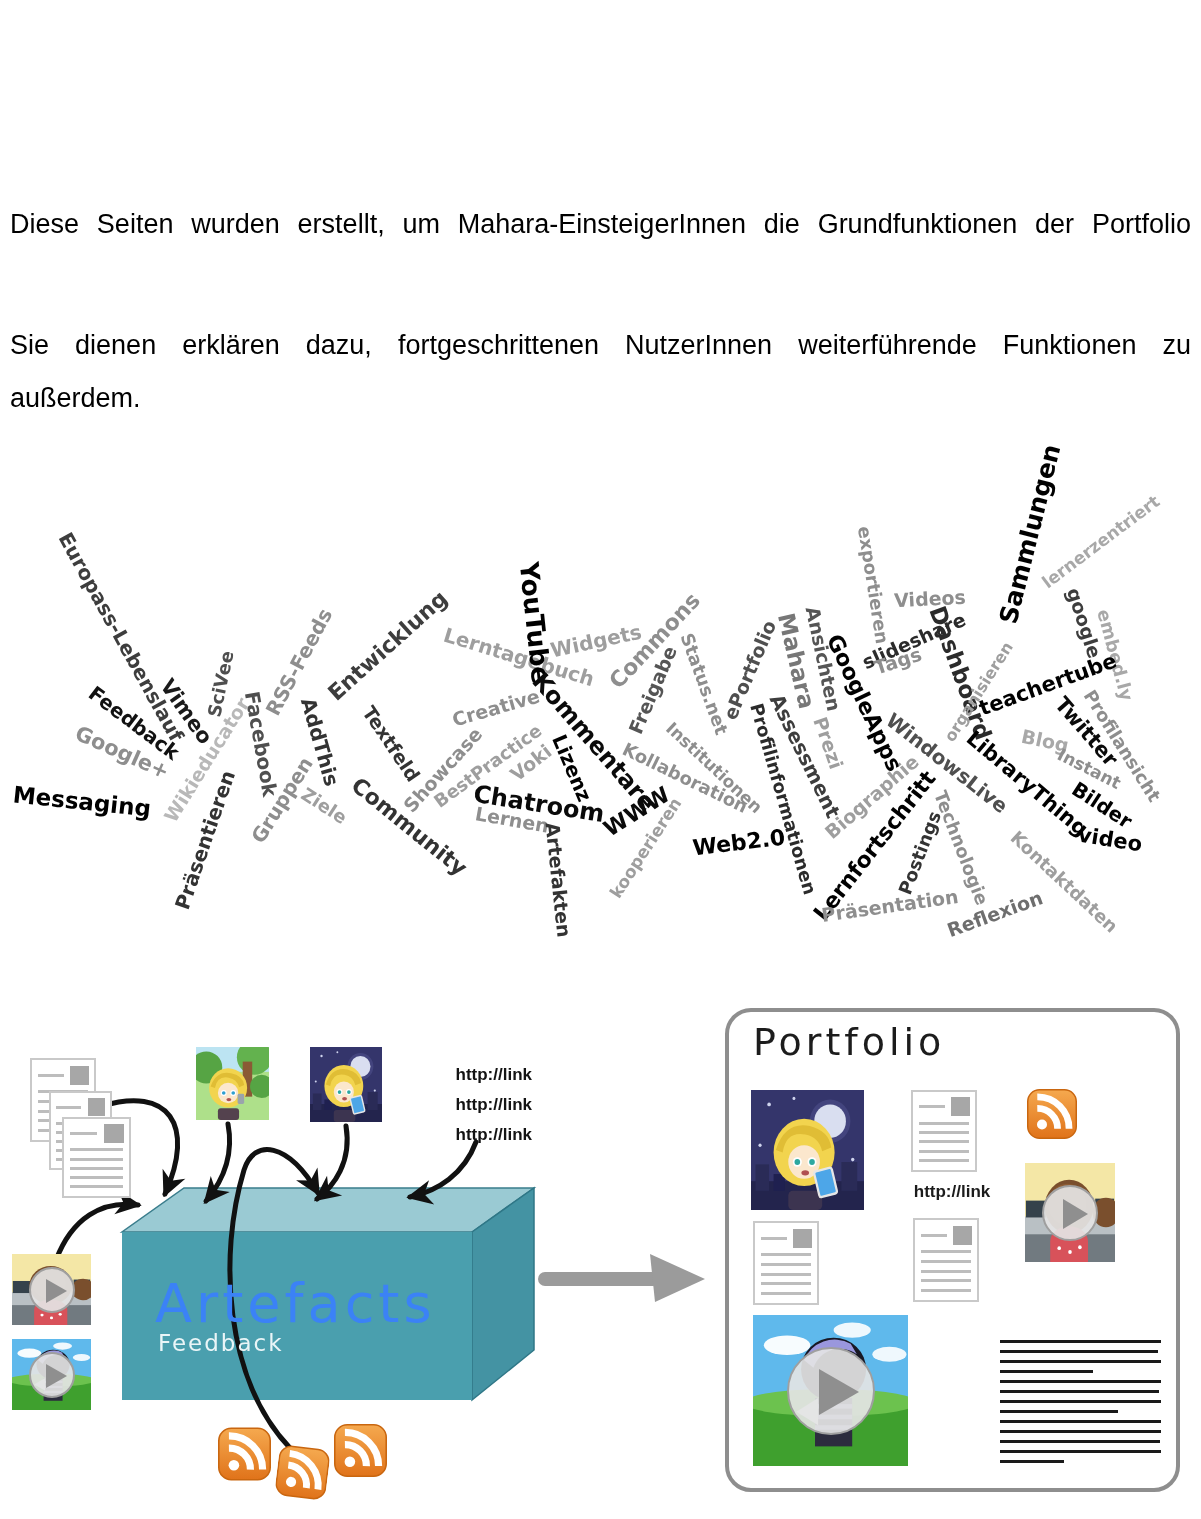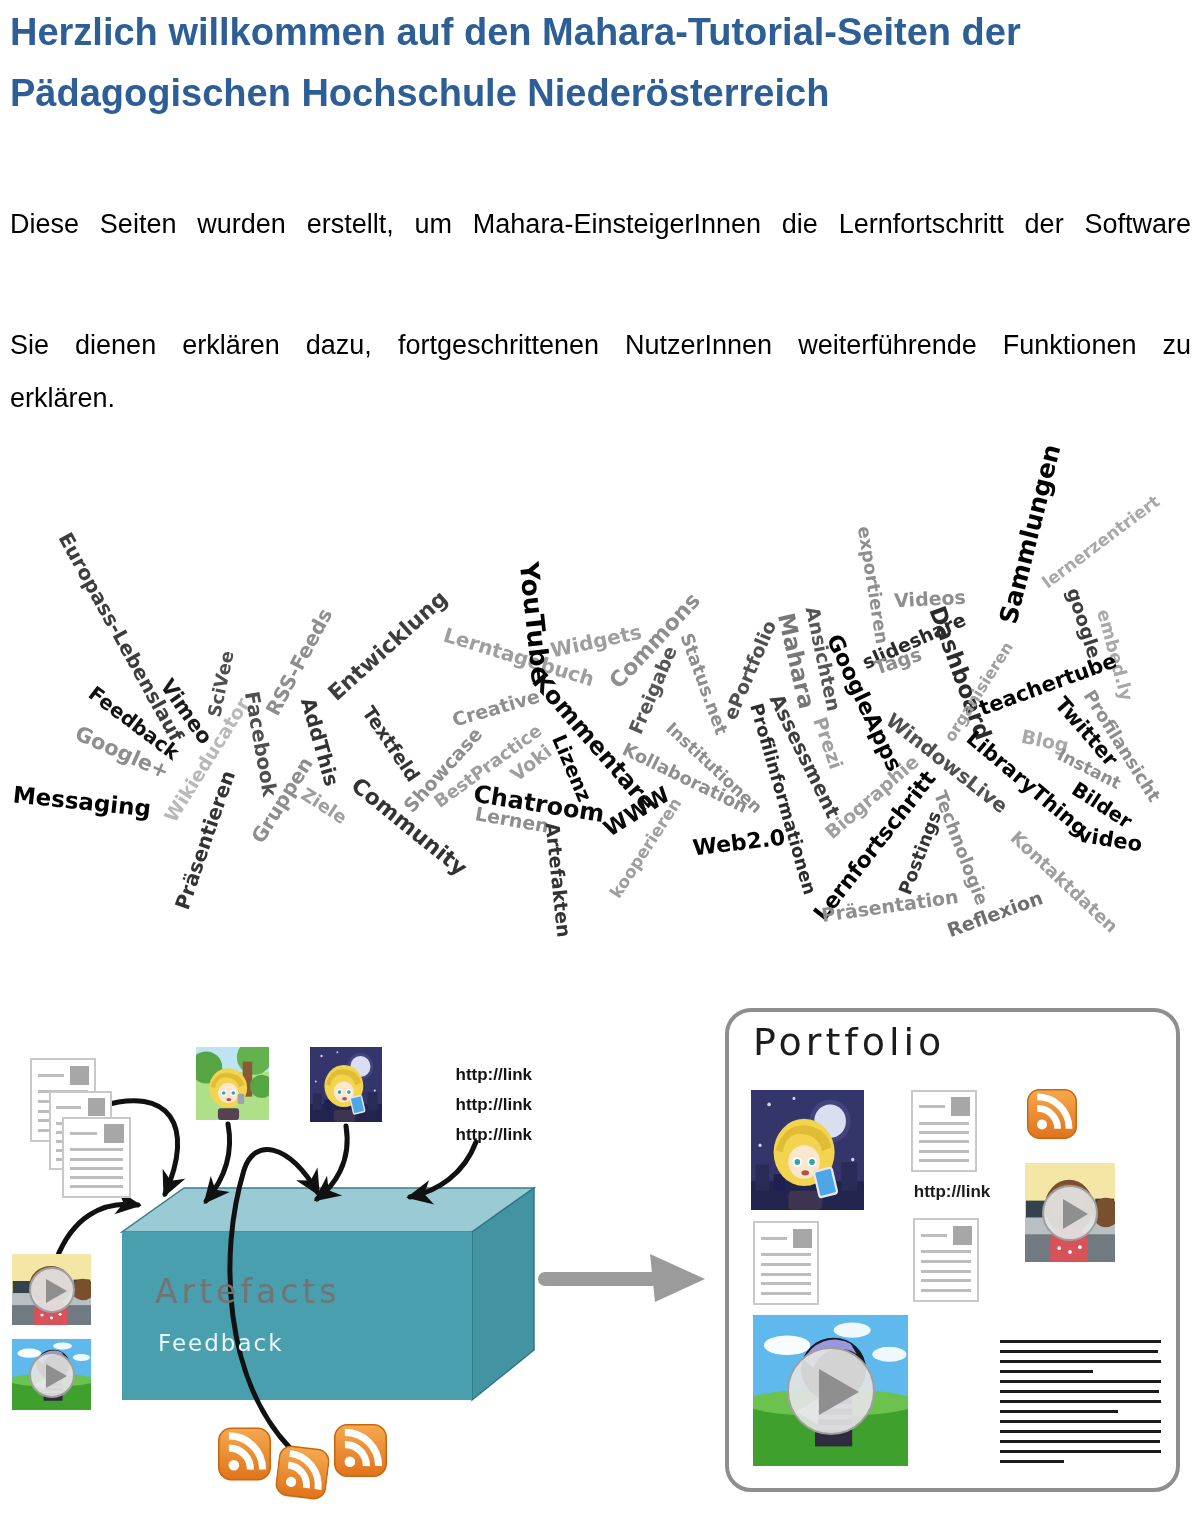--- a/index.html
+++ b/index.html
@@ -23,44 +23,40 @@
   .art svg{width:100%;height:100%;display:block;}
   .vid{position:absolute;}
   .vid .art{left:0;top:0;width:100%;height:100%;}
   .play{position:absolute;left:50%;top:50%;transform:translate(-50%,-50%);width:1em;height:1em;border-radius:50%;
         background:rgba(228,228,228,.92);border:2px solid #9f9f9f;box-sizing:border-box;}
   .play::after{content:"";position:absolute;left:36%;top:24%;width:0;height:0;
         border-left:.46em solid #8f8f8f;border-top:.27em solid transparent;border-bottom:.27em solid transparent;}
   .rss{position:absolute;}
   .rss svg{width:100%;height:100%;display:block;}
   .links{position:absolute;left:400px;top:60px;width:132px;text-align:right;font-weight:bold;font-size:17px;line-height:30px;color:#141414;}
-  .alabel{position:absolute;left:155px;top:272px;color:#737373;font-family:"DejaVu Sans",sans-serif;font-size:33px;letter-spacing:4px;font-weight:400;}
+  .alabel{position:absolute;left:155px;top:272px;color:#3b82f6;font-family:"DejaVu Sans",sans-serif;font-size:54px;letter-spacing:4px;font-weight:400;}
   .clabel{position:absolute;left:158px;top:330px;color:#e9f5f7;font-family:"DejaVu Sans",sans-serif;font-size:23px;letter-spacing:2px;}
   #panel{position:absolute;left:725px;top:8px;width:455px;height:484px;background:#fff;border:4px solid #8e8e8e;border-radius:26px;box-sizing:border-box;}
   .ptitle{position:absolute;left:24px;top:8px;font-family:"DejaVu Sans",sans-serif;font-size:38px;letter-spacing:4px;color:#1c1c1c;font-weight:400;}
   .plink{position:absolute;left:168px;top:170px;width:110px;text-align:center;font-weight:bold;font-size:17px;color:#1c1c1c;}
   .tblock{position:absolute;left:271px;top:328px;width:161px;}
   .tline{height:3px;background:#1a1a1a;margin-bottom:7px;}
 </style>
 </head>
 <body>
 
 <div class="page">
 
-  <div class="title" style="color: rgb(46, 94, 150);">
-    <div>Herzlich willkommen auf den Mahara-Tutorial-Seiten der</div>
-    <div>Pädagogischen Hochschule Niederösterreich</div>
-  </div>
 
   <div class="para p1">
-    <div class="jline">Diese Seiten wurden erstellt, um Mahara-EinsteigerInnen die Lernfortschritt der Software</div>
+    <div class="jline">Diese Seiten wurden erstellt, um Mahara-EinsteigerInnen die Grundfunktionen der Portfolio</div>
   </div>
   <div class="para p2">
     <div class="jline">Sie dienen erklären dazu, fortgeschrittenen NutzerInnen weiterführende Funktionen zu</div>
-    <div>erklären.</div>
+    <div>außerdem.</div>
   </div>
 
   <div id="cloud">
       <span class="cw" style="left: 121px; top: 637px; font-size: 20px; color: rgb(61, 61, 61); transform: translate(-50%, -50%) rotate(61deg);">Europass-Lebenslauf</span>
       <span class="cw" style="left: 186px; top: 712px; font-size: 21px; color: rgb(26, 26, 26); transform: translate(-50%, -50%) rotate(55deg);">Vimeo</span>
       <span class="cw" style="left: 221px; top: 684px; font-size: 18px; color: rgb(79, 79, 79); transform: translate(-50%, -50%) rotate(-78deg);">SciVee</span>
       <span class="cw" style="left: 134px; top: 723px; font-size: 20px; color: rgb(17, 17, 17); transform: translate(-50%, -50%) rotate(37deg);">Feedback</span>
       <span class="cw" style="left: 122px; top: 753px; font-size: 21px; color: rgb(142, 142, 142); transform: translate(-50%, -50%) rotate(24deg);">Google+</span>
       <span class="cw" style="left: 82px; top: 802px; font-size: 23px; color: rgb(0, 0, 0); transform: translate(-50%, -50%) rotate(6deg);">Messaging</span>
       <span class="cw" style="left: 207px; top: 760px; font-size: 19px; color: rgb(184, 184, 184); transform: translate(-50%, -50%) rotate(-58deg);">Wikieducator</span>

